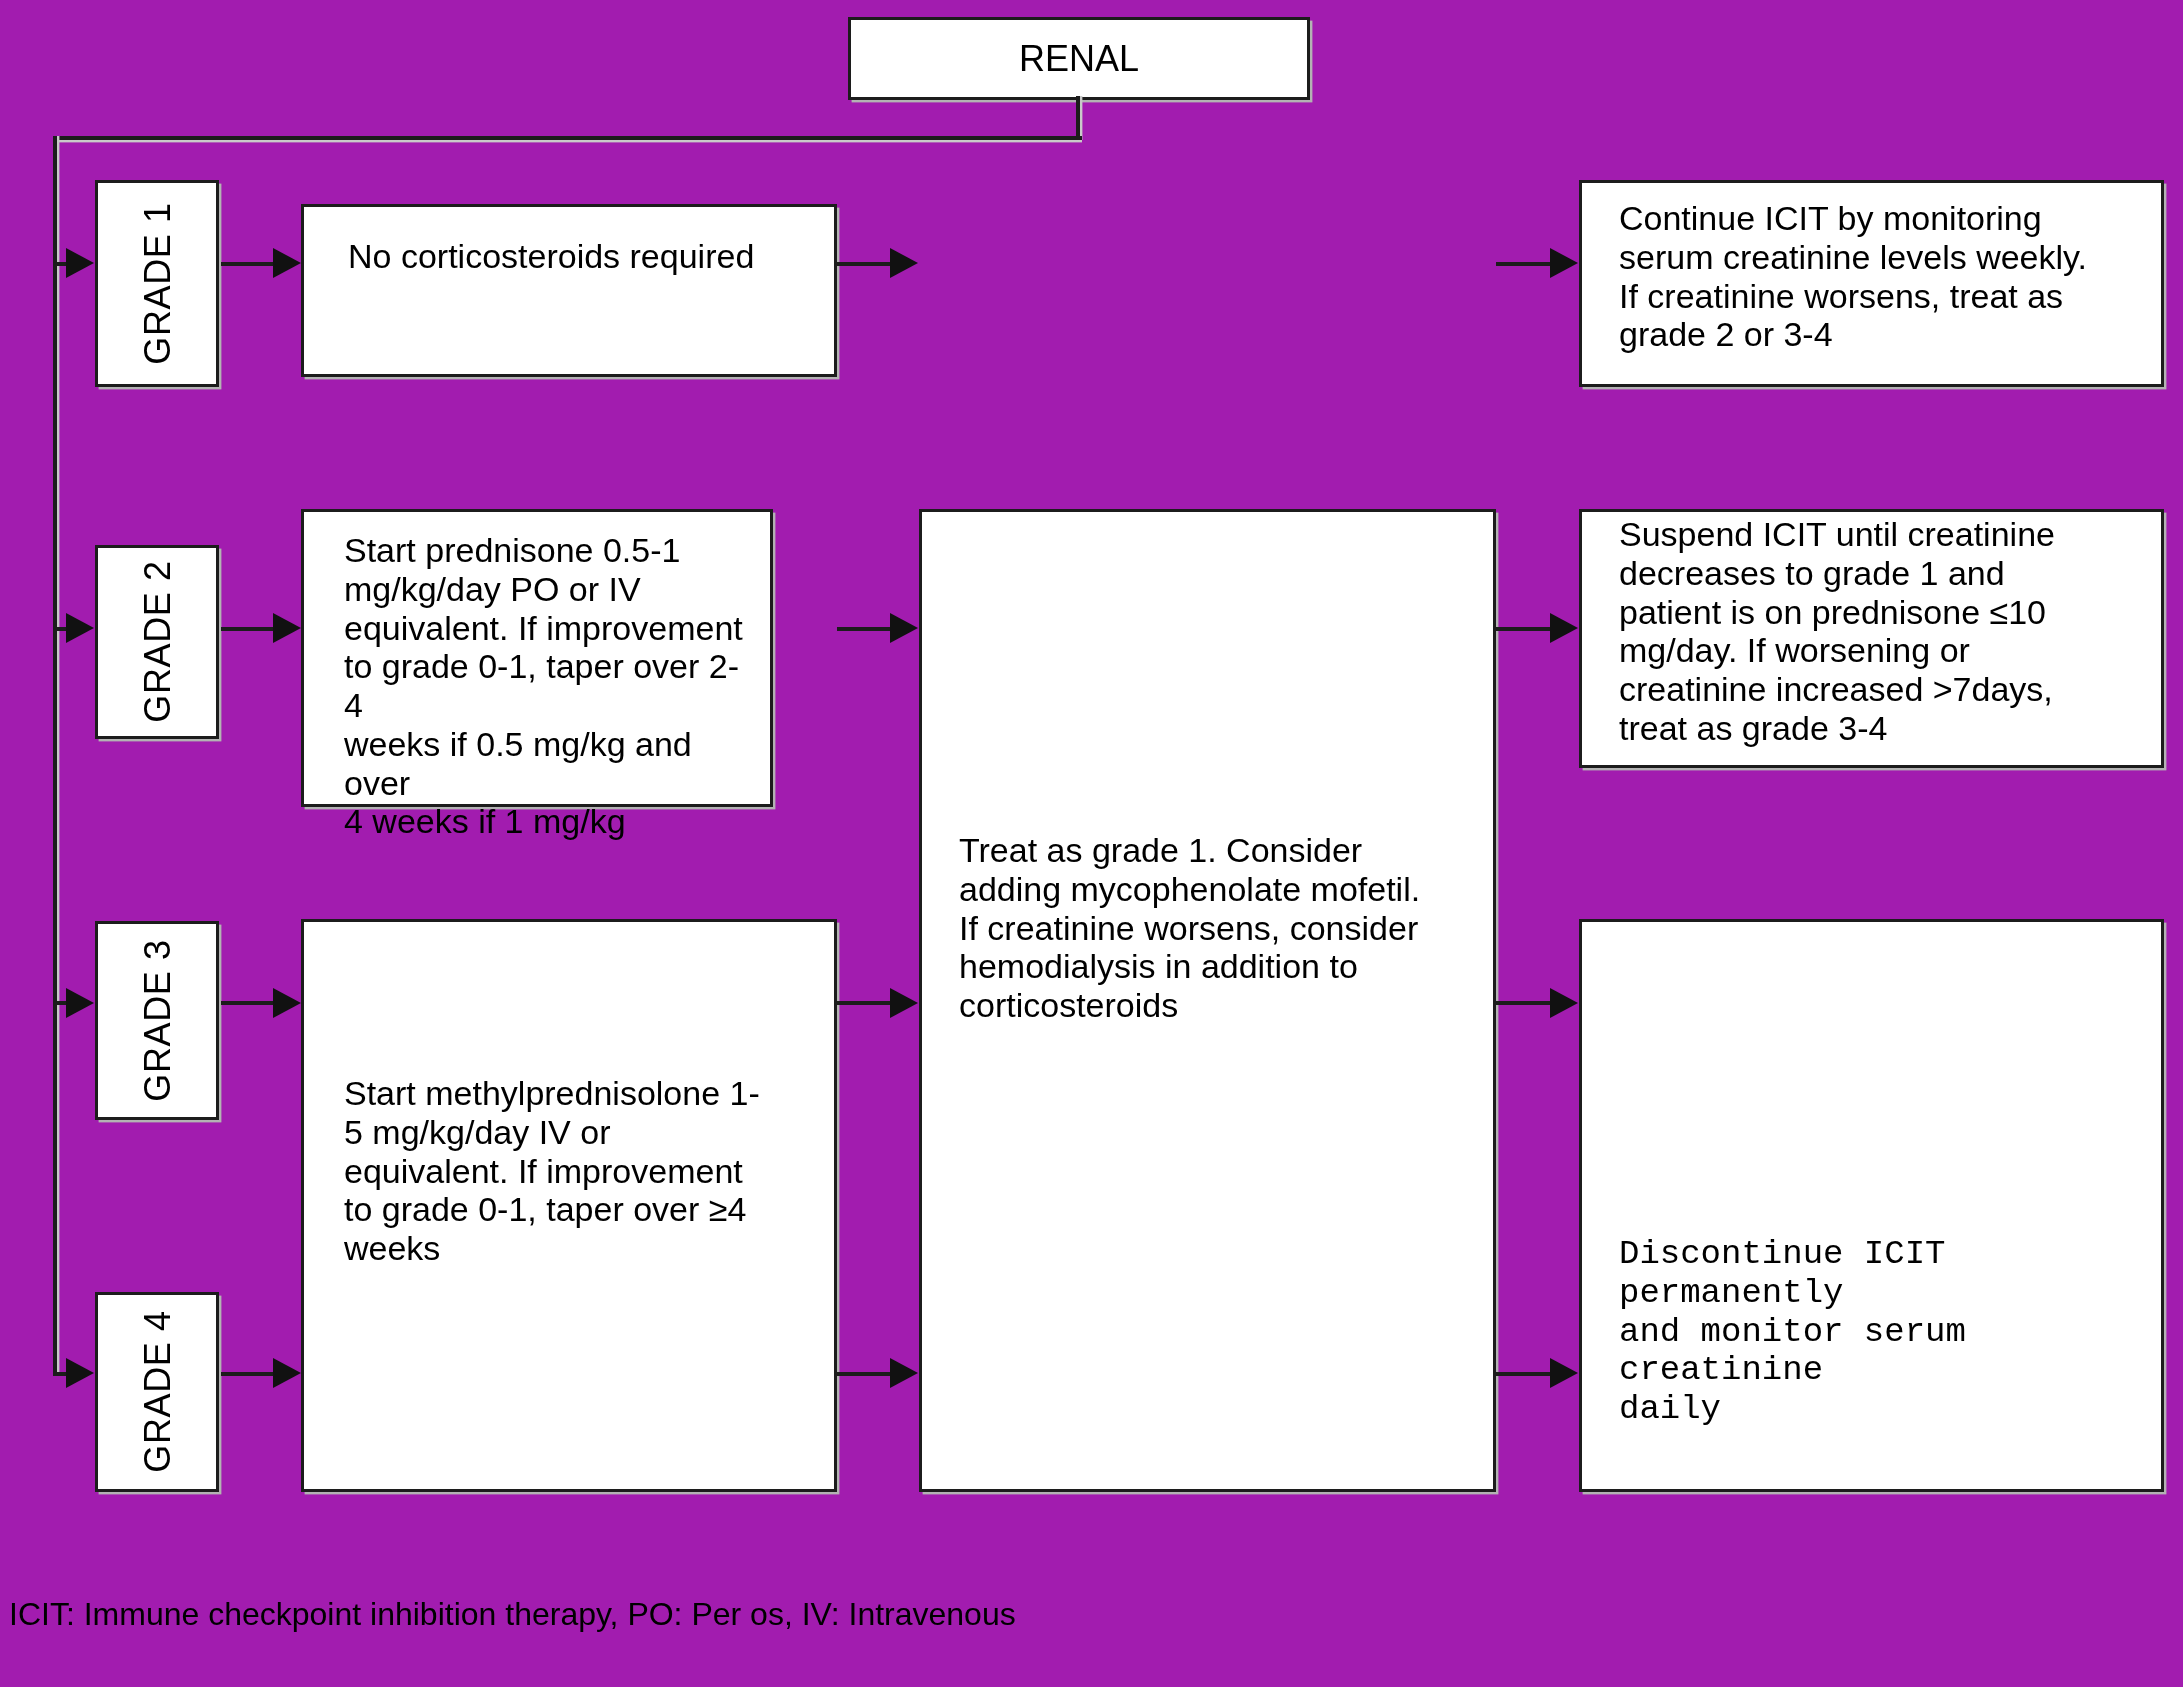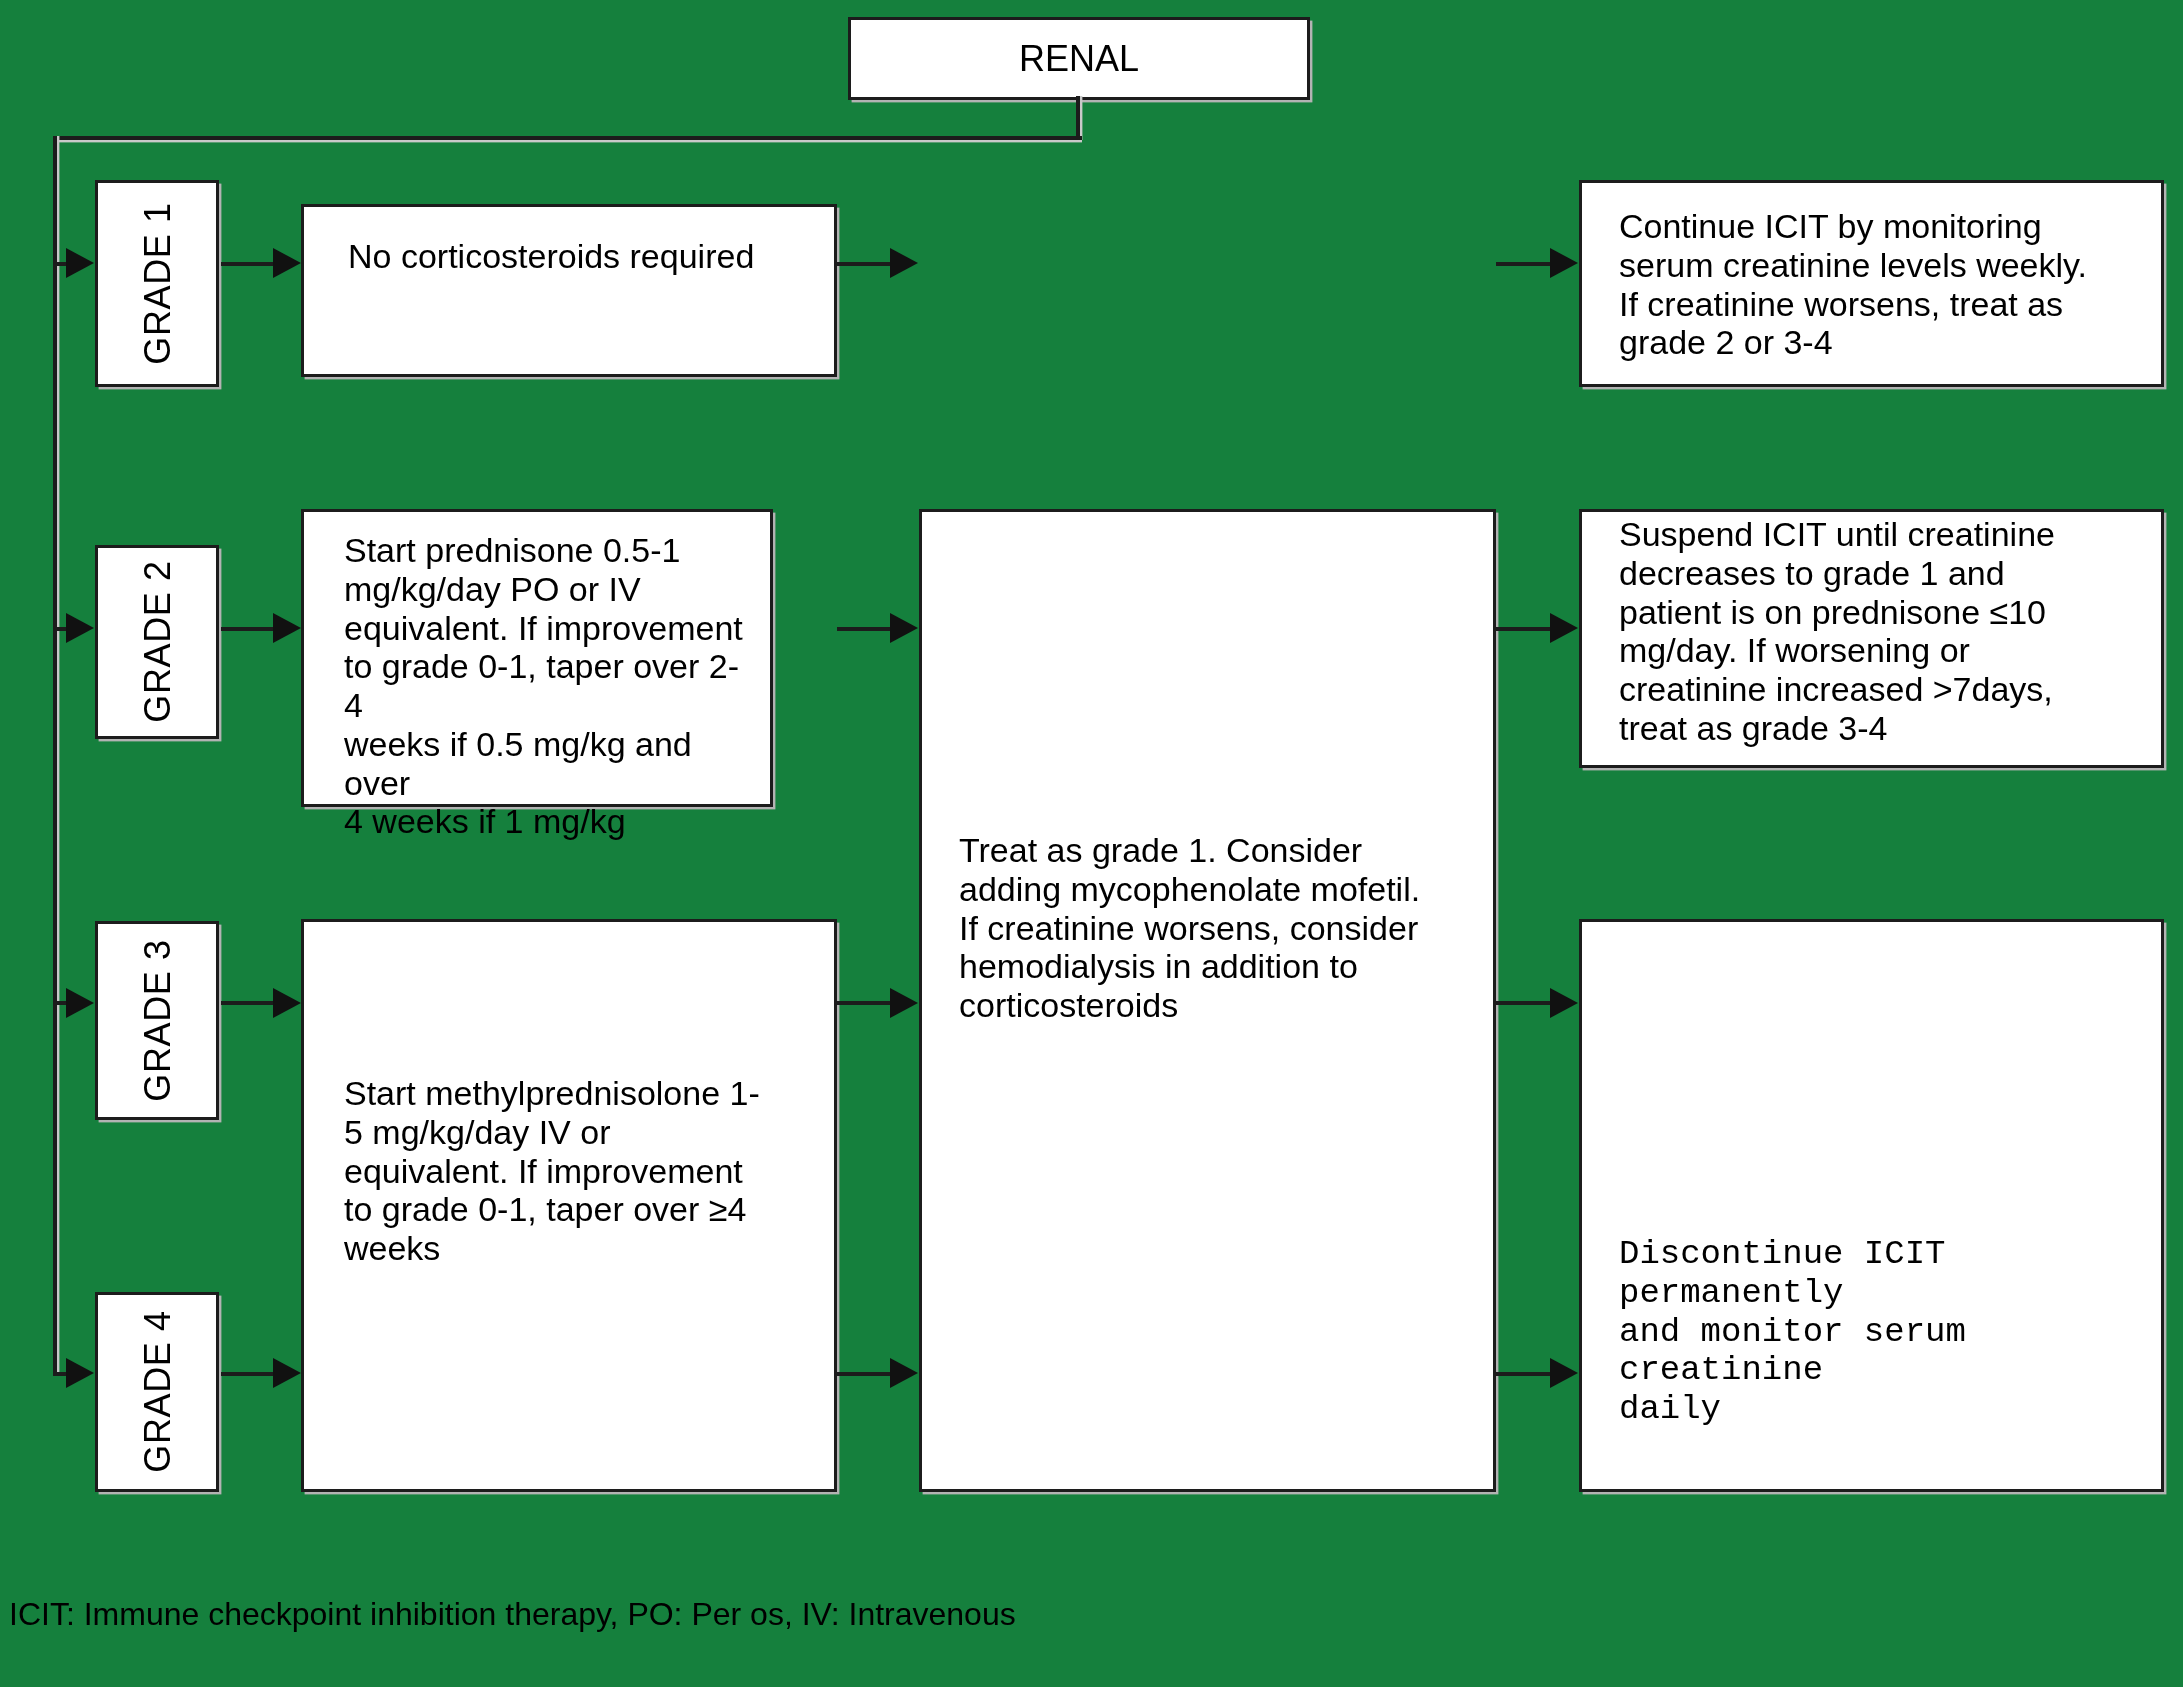--- a/index.html
+++ b/index.html
@@ -1,20 +1,20 @@
 <!DOCTYPE html>
 <html style="font-size:9.5px"><head>
 <meta charset="utf-8">
 <style>
   html, body { margin: 0; padding: 0; background: #ffffff; }
   .canvas {
     position: relative;
     width: 2183px;
     height: 1687px;
-    background: #15803d;
+    background: #a21caf;
     overflow: hidden;
     font-family: "Liberation Sans", sans-serif;
     color: #000000;
   }
   .box {
     position: absolute;
     box-sizing: border-box;
     background: #ffffff;
     border: 3.6px solid #1c1c1c;
     box-shadow: 3px 3px 0 -0.6px #b3b3b3;
@@ -108,21 +108,21 @@
 equivalent. If improvement
 to grade 0-1, taper over ≥4
 weeks</div>
 
   <div class="box" style="left:919px; top:509px; width:577px; height:983px; padding:319px 24px 0 37px;">Treat as grade 1. Consider
 adding mycophenolate mofetil.
 If creatinine worsens, consider
 hemodialysis in addition to
 corticosteroids</div>
 
-  <div class="box" style="left:1579px; top:180px; width:585px; height:207px; padding:24px 18px 0 37px;">Continue ICIT by monitoring
+  <div class="box" style="left:1579px; top:180px; width:585px; height:207px; padding:16px 18px 0 37px;">Continue ICIT by monitoring
 serum creatinine levels weekly.
 If creatinine worsens, treat as
 grade 2 or 3-4</div>
   <div class="box" style="left:1579px; top:509px; width:585px; height:259px; padding:3px 18px 0 37px;">Suspend ICIT until creatinine
 decreases to grade 1 and
 patient is on prednisone ≤10
 mg/day. If worsening or
 creatinine increased &gt;7days,
 treat as grade 3-4</div>
   <div class="box" style="left:1579px; top:919px; width:585px; height:573px; padding:313px 18px 0 37px;font-family:Liberation Mono, monospace;">Discontinue ICIT permanently

